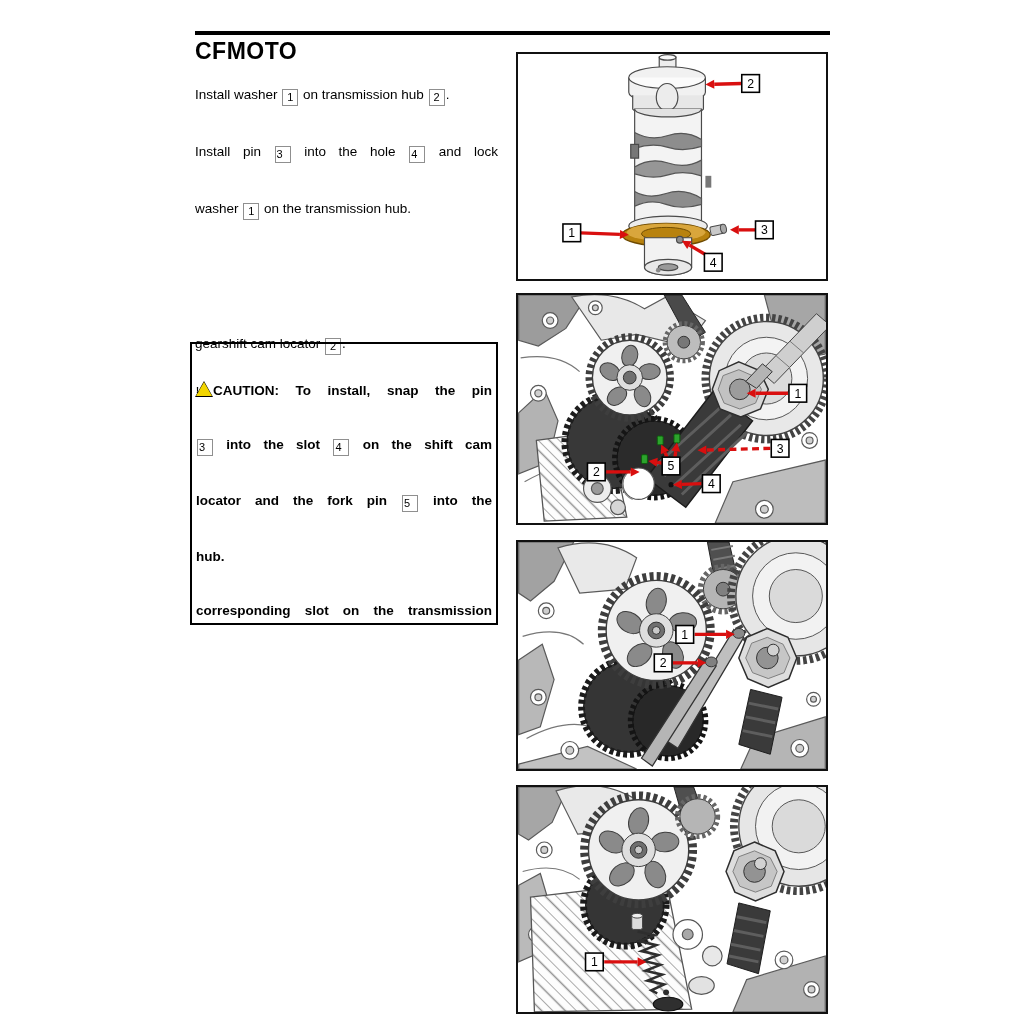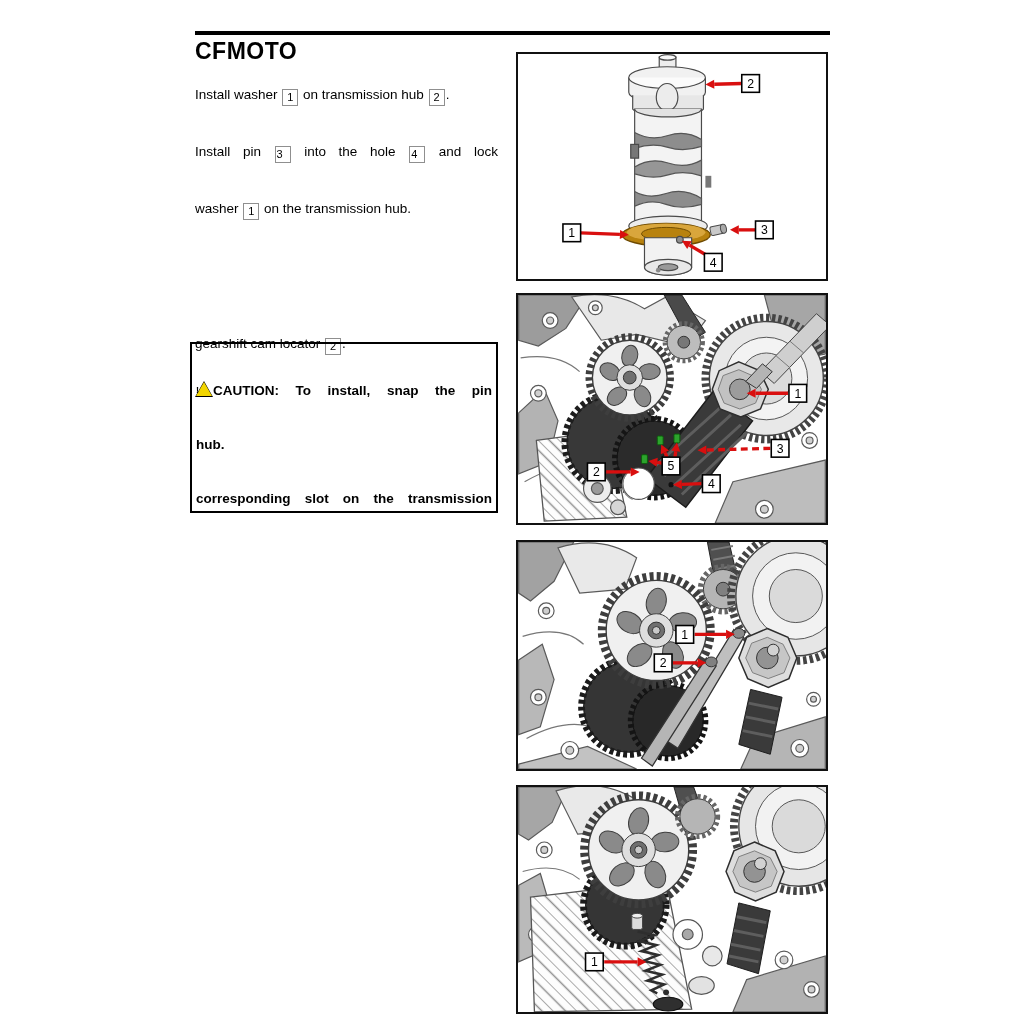--- a/index.html
+++ b/index.html
@@ -39,20 +39,22 @@
   <div class="para" style="top:49px">
       <div class="line">Install washer <span class="ref">1</span> on transmission hub <span class="ref">2</span>.</div>
       <div class="line just">Install pin <span class="ref">3</span> into the hole <span class="ref">4</span> and lock</div>
       <div class="line">washer <span class="ref">1</span> on the transmission hub.</div>
     </div>
   <div class="para" style="top:298px">
       <div class="line">gearshift cam locator <span class="ref">2</span>.</div>
     </div>
   <div class="caution">
       <div class="line just"><span class="warn"><span class="o"></span><span class="t" style="background: rgb(242, 213, 0);"></span><span class="e">!</span></span>CAUTION: To install, snap the pin</div>
+      <div class="line just"><span class="ref">3</span> into the slot <span class="ref">4</span> on the shift cam</div>
+      <div class="line just">locator and the fork pin <span class="ref">5</span> into the</div>
       <div class="line">hub.</div>
       <div class="line just">corresponding slot on the transmission</div>
     </div>
 
   <figure class="frame" style="top:52px;height:229px">
     <svg viewBox="0 0 312 229">
       <g stroke="#4a4a4a" stroke-width="1.2" fill="#f4f4f4">
         <rect x="143" y="3" width="17" height="13" fill="#ededed"></rect>
         <ellipse cx="151.5" cy="3.5" rx="8.5" ry="2.8" fill="#f8f8f8"></ellipse>
         <path d="M112,24 a39,11 0 0 1 78,0 v15 a39,11 0 0 1 -78,0 z" fill="#f1f1f1"></path>

